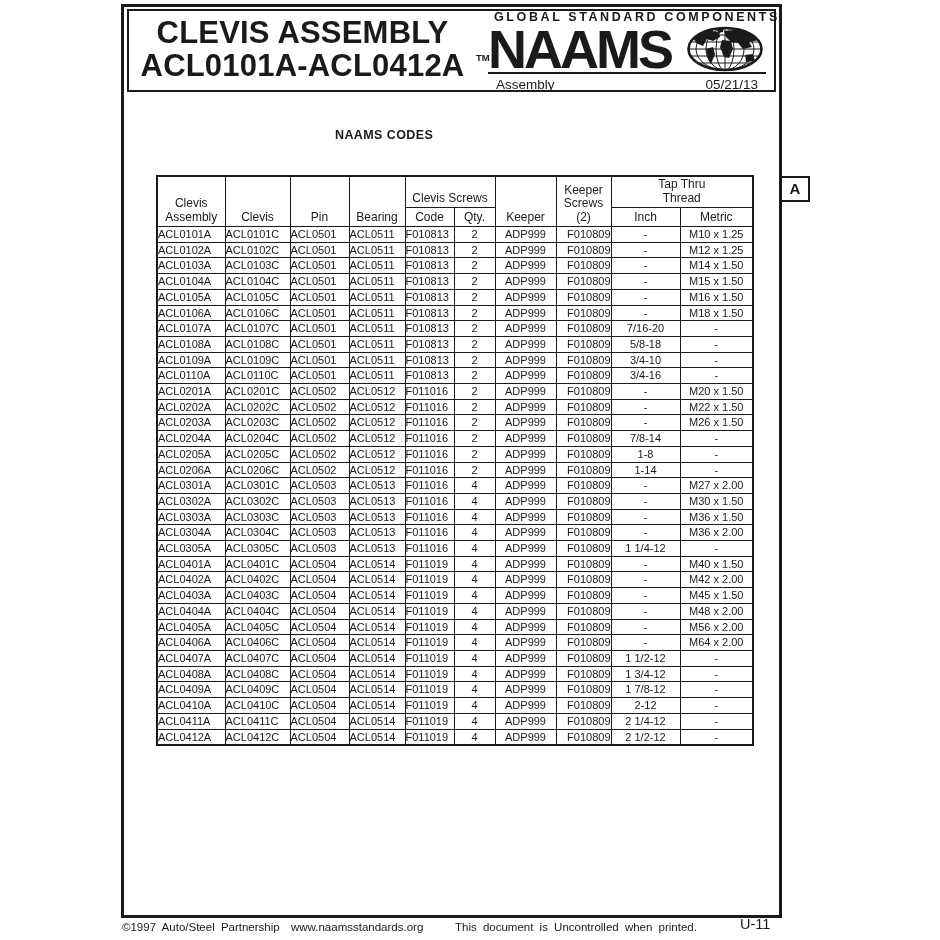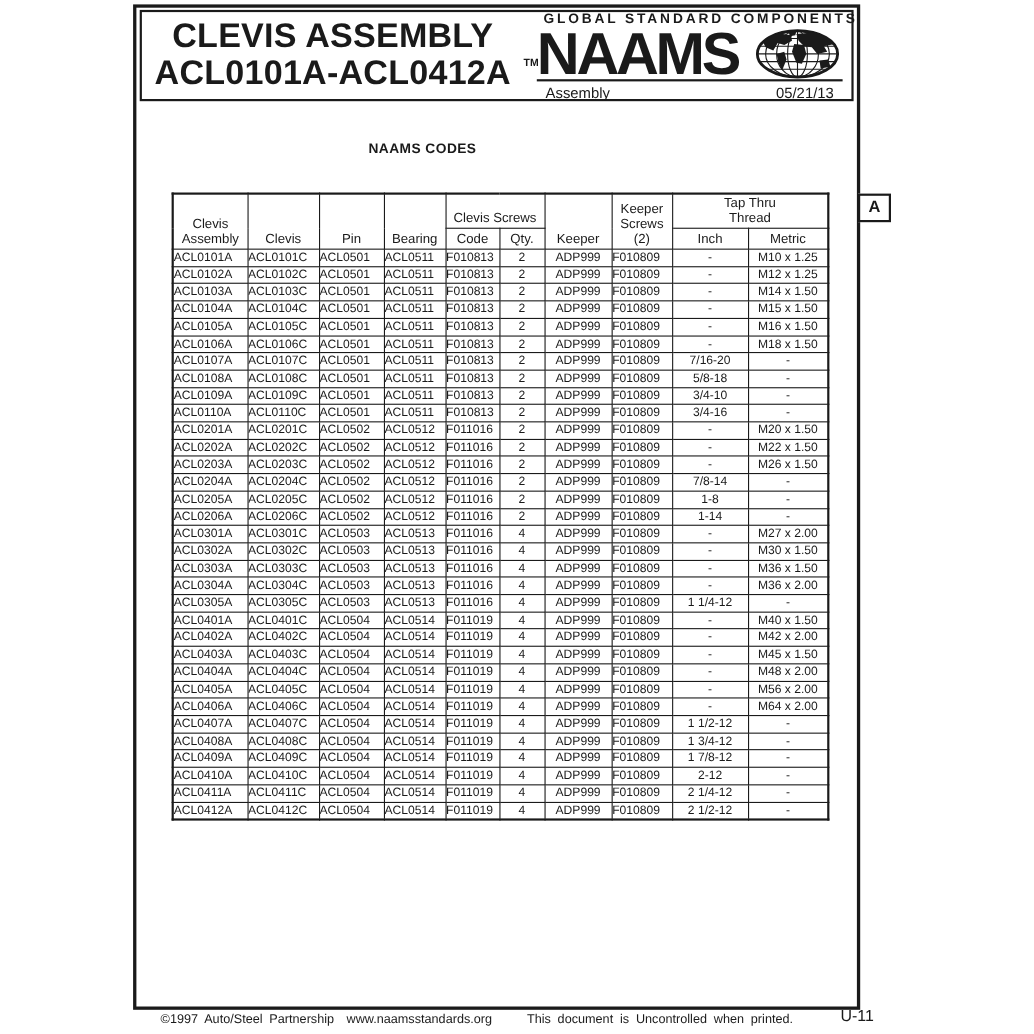--- a/index.html
+++ b/index.html
@@ -58,22 +58,22 @@
     white-space:pre-line;
   }
   tr.hrow1 { height:26px; }
   tr.hrow2 { height:19px;padding-left:44px; }
   table.naams td {
     font-size:11px; height:14.7px; line-height:14.7px; padding:0;
     white-space:nowrap;
   }
   td.c0, td.c1, td.c2, td.c3, td.c4 { text-align:left; padding-left:3px; }
   td.c5, td.c6, td.c8, td.c9 { text-align:center; }
-  td.c7 { text-align:left; padding-left:2px; }
-  .footer-item { position:absolute; font-size:11.5px; white-space:nowrap;margin-left:24px; }
+  td.c7 { text-align:right; padding-left:2px; }
+  .footer-item { position:absolute; font-size:11.5px; white-space:nowrap; }
   .f-copy   { left:122px; top:921px; word-spacing:3px; }
   .f-web    { left:291px; top:921px; }
   .f-notice { left:455px; top:921px; word-spacing:3px;text-align:center; }
   .f-page   { left:740px; top:916px; width:40px; text-align:left; font-size:14.5px; }
 </style>
 </head>
 <body>
 
 <div class="page-border"></div>
 

